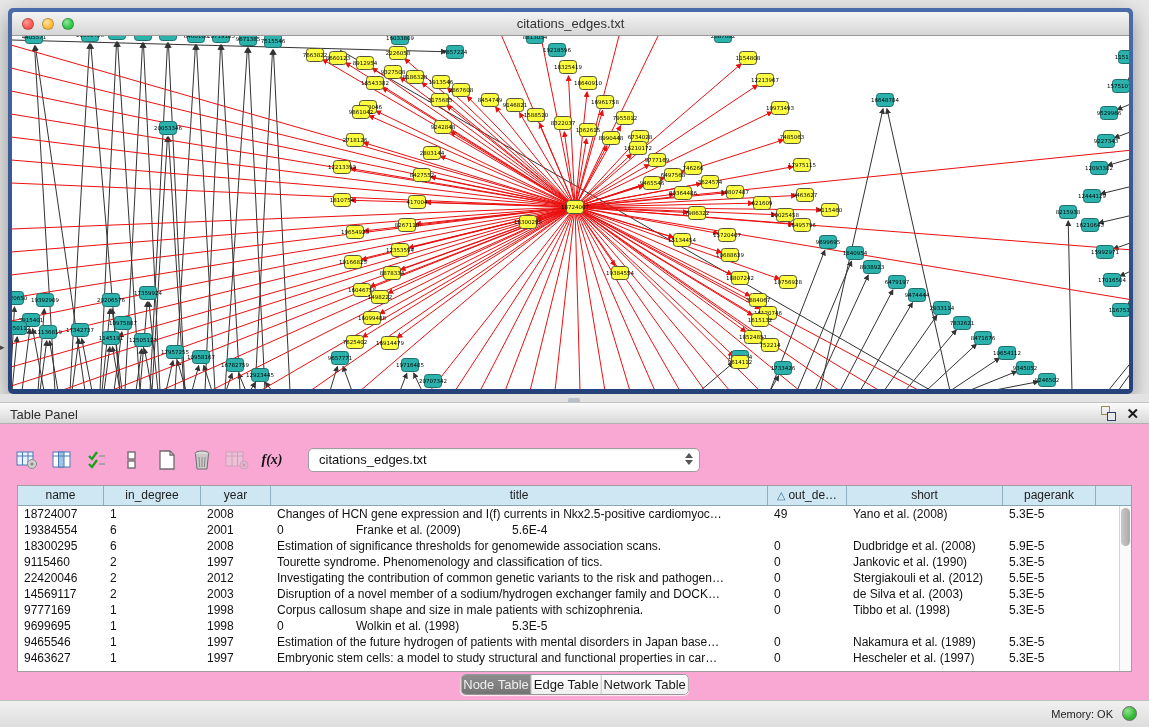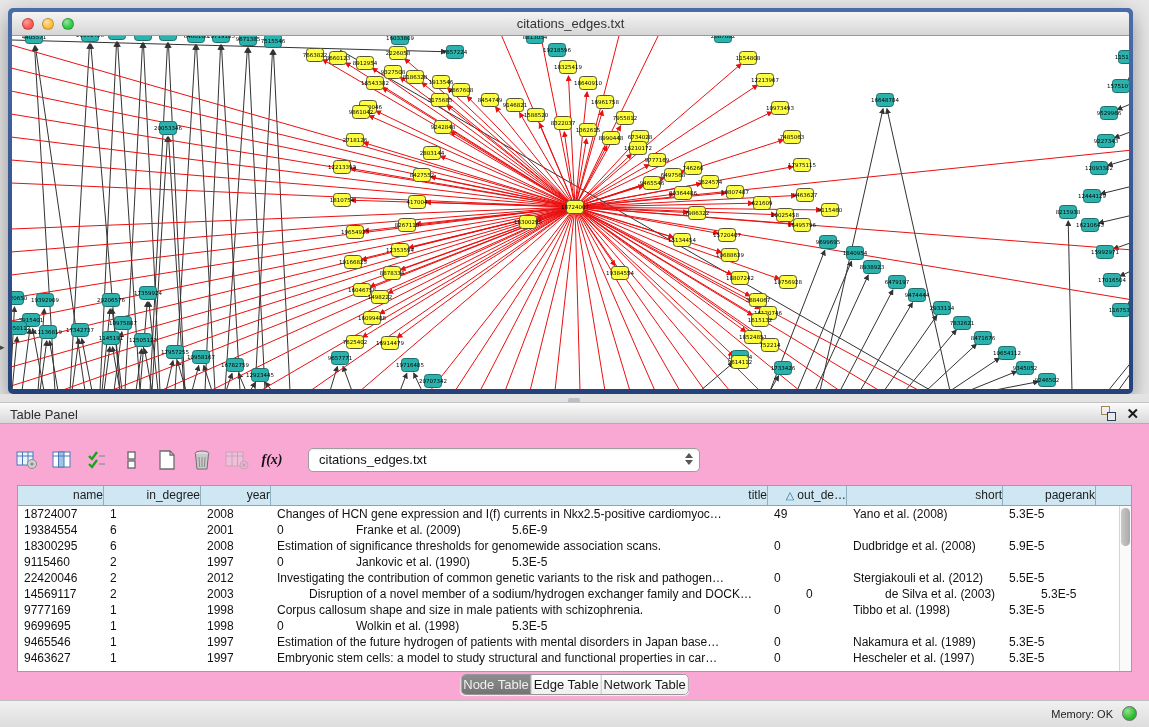--- a/index.html
+++ b/index.html
@@ -49,21 +49,21 @@
     box-shadow:inset 0 1px 2px rgba(0,0,0,.08); cursor:pointer; }
   .combo .stepper { position:absolute; right:6px; top:4px; display:flex; flex-direction:column; gap:2px; }
   .combo .stepper i { width:0; height:0; border-left:4px solid transparent; border-right:4px solid transparent; display:block; }
   .combo .stepper .up { border-bottom:5px solid #555; }
   .combo .stepper .dn { border-top:5px solid #555; }
 
   
   .table-wrap { position:absolute; left:17px; top:83px; width:1115px; height:187px;
     background:#fff; border:1px solid #9e9e9e; overflow:hidden; }
   .thead { display:flex; height:20px; background:#cfe7f3; border-bottom:1px solid #86a7b8; }
-  .th { font-size:12px; color:#1c1c1c; text-align:right; line-height:19px;
+  .th { font-size:12px; color:#1c1c1c; text-align:center; line-height:19px;
     border-right:1px solid #8fb0c1; overflow:hidden; white-space:nowrap; cursor:pointer; }
   .th .sortmark { color:#2f6f8f; font-size:11px; margin-right:3px; }
   .tr { display:flex; height:16px; line-height:16px; cursor:default; }
   .td { font-size:12px; color:#111; padding-left:6px; overflow:hidden; white-space:nowrap; }
   .vscroll { position:absolute; right:0; top:20px; bottom:0; width:12px; background:#fafafa; border-left:1px solid #d5d5d5; }
   .vthumb { position:absolute; left:1px; top:2px; width:9px; height:38px; border-radius:5px;
     background:linear-gradient(90deg,#c9c9c9,#a9a9a9); cursor:pointer; }
 
   
   .tabbar { position:absolute; left:50%; transform:translateX(-50%); top:272px; display:flex;
@@ -934,53 +934,54 @@
           <div class="td" style="width: 79px;">49</div>
           <div class="td" style="width: 156px;">Yano et al. (2008)</div>
           <div class="td" style="width: 93px;">5.3E-5</div>
         </div>
         <div class="tr">
           <div class="td" style="width: 86px;">19384554</div>
           <div class="td" style="width: 97px;">6</div>
           <div class="td" style="width: 70px;">2001</div>
           <div class="td" style="width: 79px;">0</div>
           <div class="td" style="width: 156px;">Franke et al. (2009)</div>
-          <div class="td" style="width: 93px;">5.6E-9</div>
+          <div class="td" style="width: 93px;">5.6E-4</div>
         </div>
         <div class="tr">
           <div class="td" style="width: 86px;">18300295</div>
           <div class="td" style="width: 97px;">6</div>
           <div class="td" style="width: 70px;">2008</div>
           <div class="td" style="width: 497px;">Estimation of significance thresholds for genomewide association scans.</div>
           <div class="td" style="width: 79px;">0</div>
           <div class="td" style="width: 156px;">Dudbridge et al. (2008)</div>
           <div class="td" style="width: 93px;">5.9E-5</div>
         </div>
         <div class="tr">
           <div class="td" style="width: 86px;">9115460</div>
           <div class="td" style="width: 97px;">2</div>
           <div class="td" style="width: 70px;">1997</div>
+          <div class="td" style="width: 497px;">Tourette syndrome. Phenomenology and classification of tics.</div>
           <div class="td" style="width: 79px;">0</div>
           <div class="td" style="width: 156px;">Jankovic et al. (1990)</div>
           <div class="td" style="width: 93px;">5.3E-5</div>
         </div>
         <div class="tr">
           <div class="td" style="width: 86px;">22420046</div>
           <div class="td" style="width: 97px;">2</div>
           <div class="td" style="width: 70px;">2012</div>
           <div class="td" style="width: 497px;">Investigating the contribution of common genetic variants to the risk and pathogen…</div>
           <div class="td" style="width: 79px;">0</div>
           <div class="td" style="width: 156px;">Stergiakouli et al. (2012)</div>
           <div class="td" style="width: 93px;">5.5E-5</div>
         </div>
         <div class="tr">
           <div class="td" style="width: 86px;">14569117</div>
           <div class="td" style="width: 97px;">2</div>
           <div class="td" style="width: 70px;">2003</div>
-          <div class="td" style="width: 497px; margin-left: 32px;">Disruption of a novel member of a sodium/hydrogen exchanger family and DOCK…</div>
+          <div class="td" style="width: 497px;">Disruption of a novel member of a sodium/hydrogen exchanger family and DOCK…</div>
           <div class="td" style="width: 79px;">0</div>
           <div class="td" style="width: 156px;">de Silva et al. (2003)</div>
           <div class="td" style="width: 93px;">5.3E-5</div>
         </div>
         <div class="tr">
           <div class="td" style="width: 86px;">9777169</div>
           <div class="td" style="width: 97px;">1</div>
           <div class="td" style="width: 70px;">1998</div>
           <div class="td" style="width: 497px;">Corpus callosum shape and size in male patients with schizophrenia.</div>
           <div class="td" style="width: 79px;">0</div>

